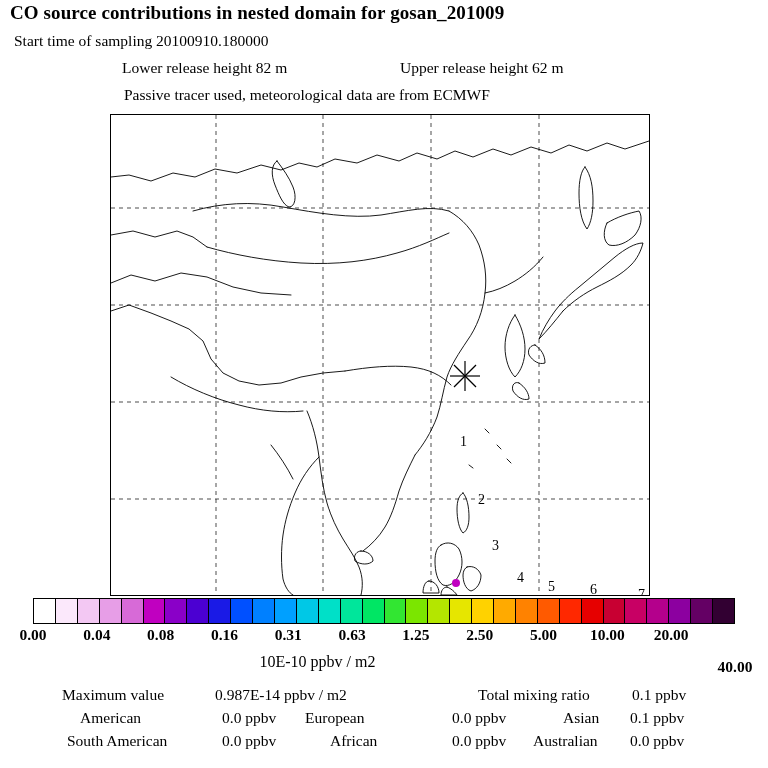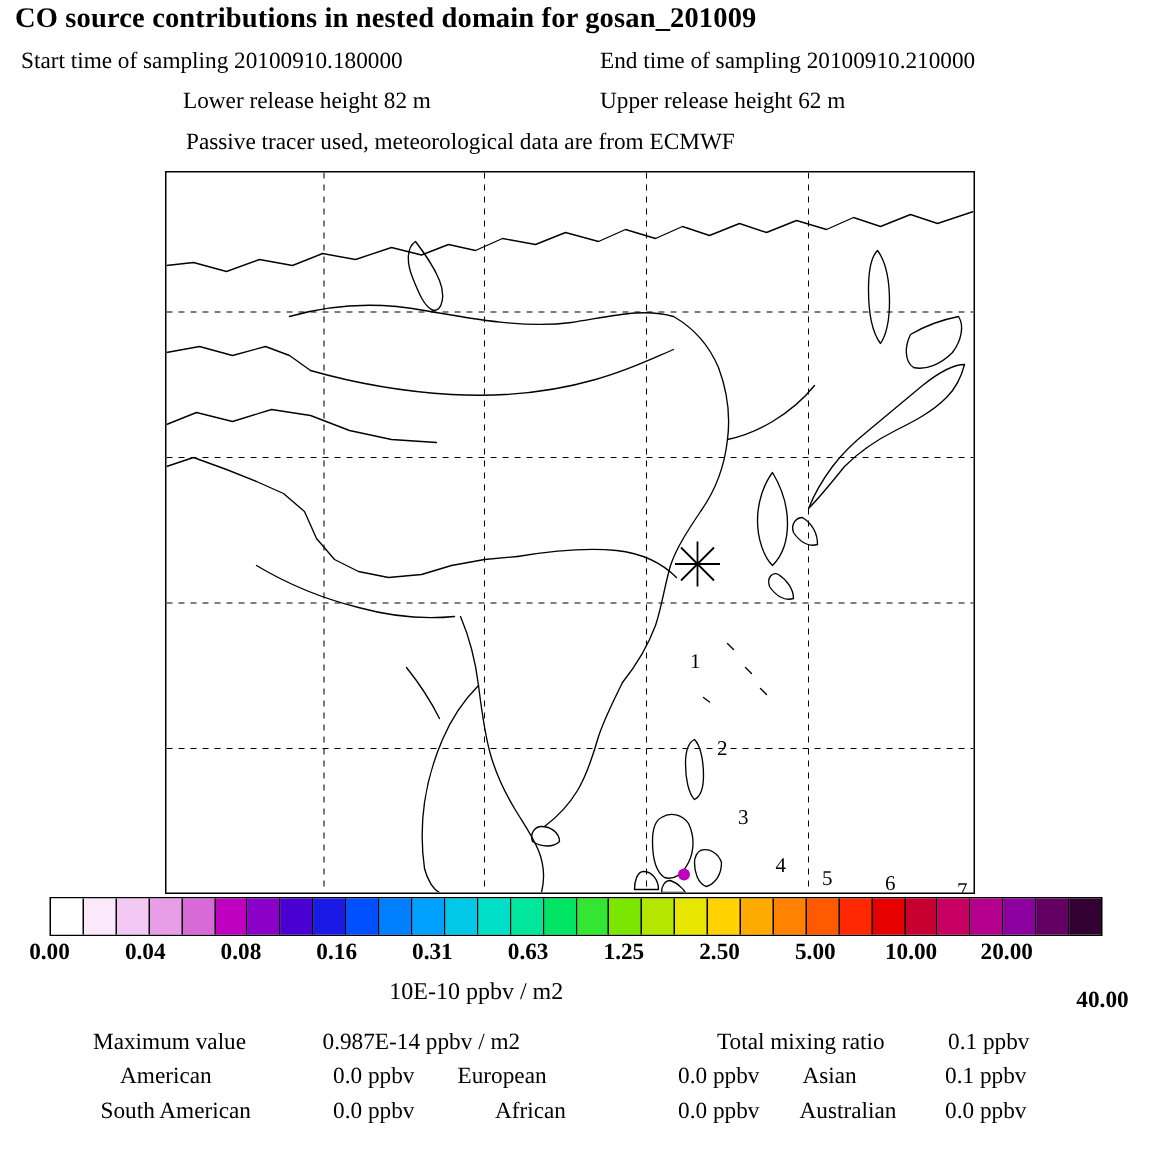--- a/index.html
+++ b/index.html
@@ -114,21 +114,21 @@
 
   .r1-max-label { left: 62px; }
   .r1-max-value { left: 215px; }
   .r1-tot-label { left: 438px; margin-left: 40px; }
   .r1-tot-value { left: 632px; }
 
   .r2-c1-label { left: 80px; }
   .r2-c1-value { left: 222px; }
   .r2-c2-label { left: 305px; }
   .r2-c2-value { left: 452px; }
-  .r2-c3-label { left: 535px; text-align: center; }
+  .r2-c3-label { left: 563px; text-align: center; }
   .r2-c3-value { left: 630px; }
 
   .r3-c1-label { left: 67px; }
   .r3-c1-value { left: 222px; }
   .r3-c2-label { left: 330px; }
   .r3-c2-value { left: 452px; }
   .r3-c3-label { left: 533px; }
   .r3-c3-value { left: 630px; }
 
   
@@ -138,21 +138,20 @@
     font-family: "Liberation Serif", serif;
   }
 </style>
 </head>
 <body>
 
 <div class="page">
 
   <div class="title">CO  source contributions in nested domain for gosan_201009</div>
   <div class="subline sub-start">Start time of sampling 20100910.180000</div>
-  <div class="subline sub-end">End time of sampling 20100910.210000</div>
   <div class="subline sub-lower">Lower release height   82 m</div>
   <div class="subline sub-upper">Upper release height   62 m</div>
   <div class="subline sub-pass">Passive tracer used, meteorological data are from ECMWF</div>
 
   <div class="map-frame">
     <svg width="538" height="480" viewBox="0 0 538 480" xmlns="http://www.w3.org/2000/svg">
 
       <g stroke="#000000" stroke-width="0.7" stroke-dasharray="4,4" fill="none">
         <line x1="0" y1="93" x2="538" y2="93"></line>
         <line x1="0" y1="190" x2="538" y2="190"></line>

